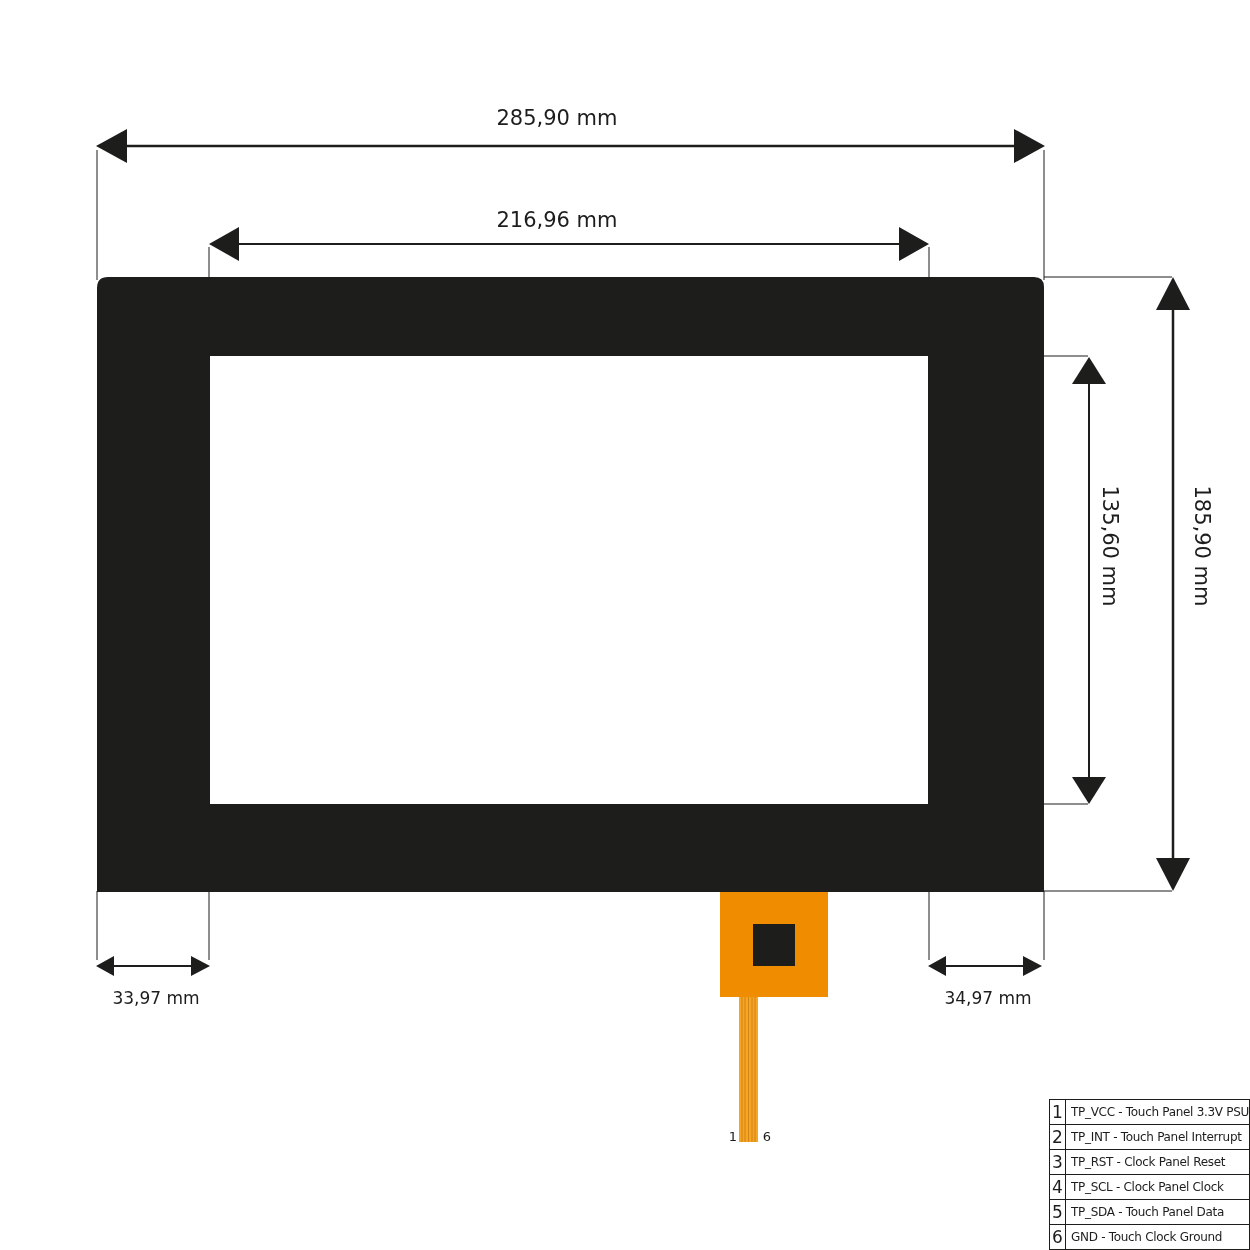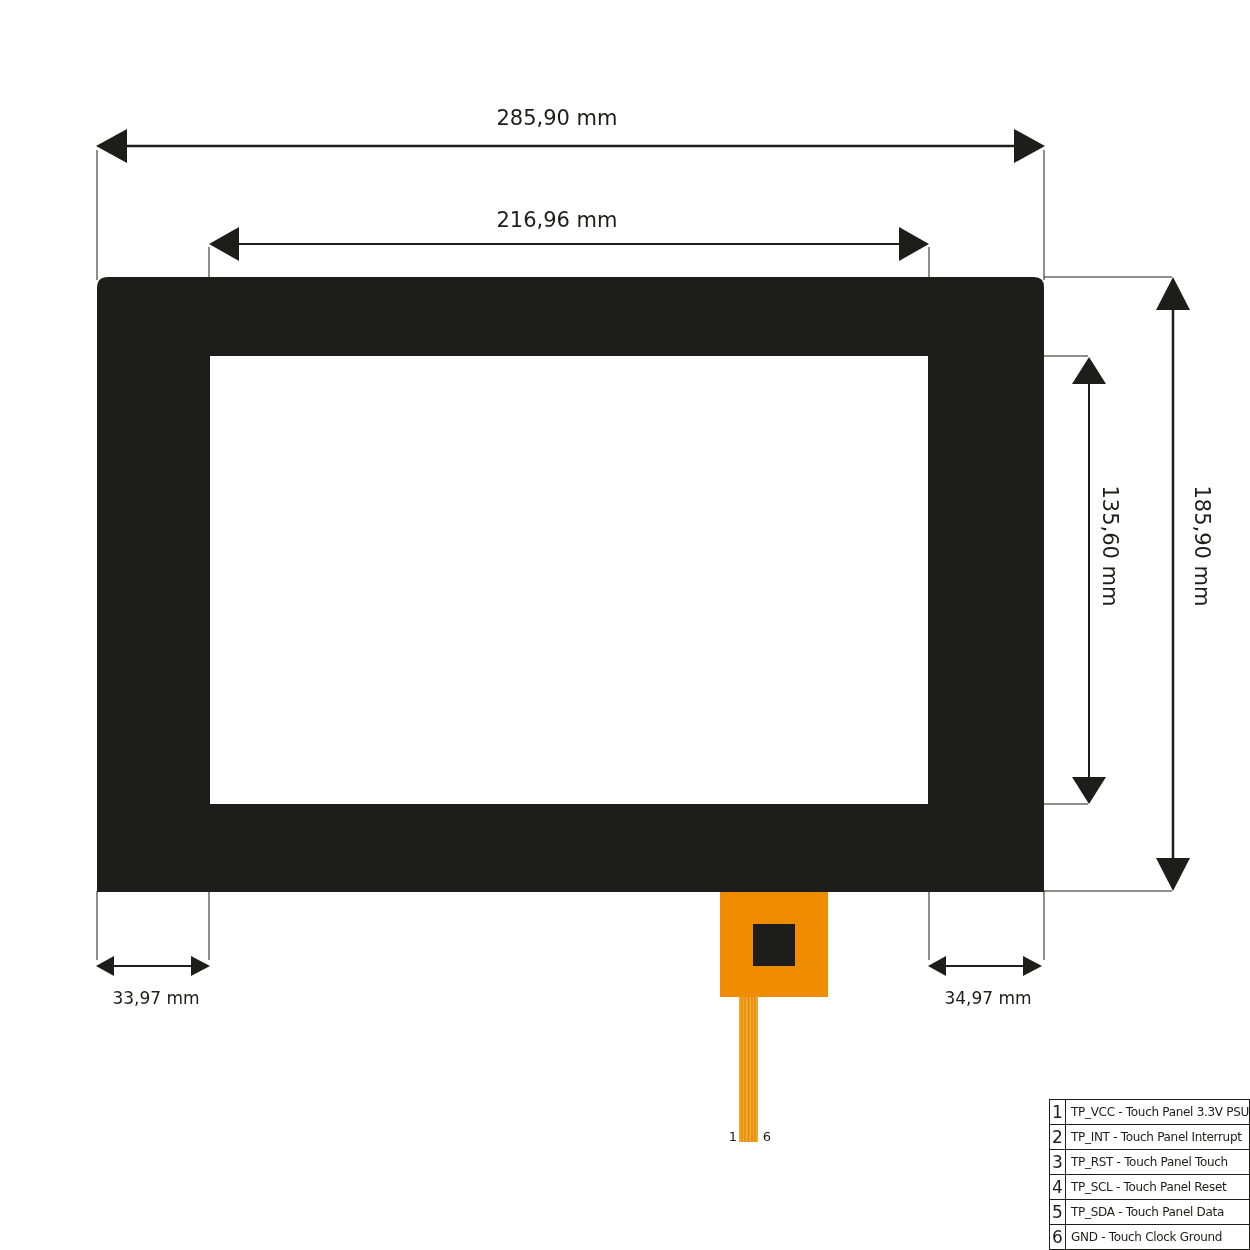--- a/index.html
+++ b/index.html
@@ -95,25 +95,25 @@
       <tr>
     <td class="pin-num">1</td>
     <td class="pin-desc">TP_VCC - Touch Panel 3.3V PSU</td>
   </tr>
   <tr>
     <td class="pin-num">2</td>
     <td class="pin-desc">TP_INT - Touch Panel Interrupt</td>
   </tr>
   <tr>
     <td class="pin-num">3</td>
-    <td class="pin-desc">TP_RST - Touch Panel Touch</td>
+    <td class="pin-desc">TP_RST - Clock Panel Reset</td>
   </tr>
   <tr>
     <td class="pin-num">4</td>
-    <td class="pin-desc">TP_SCL - Touch Panel Reset</td>
+    <td class="pin-desc">TP_SCL - Clock Panel Clock</td>
   </tr>
   <tr>
     <td class="pin-num">5</td>
     <td class="pin-desc">TP_SDA - Touch Panel Data</td>
   </tr>
   <tr>
     <td class="pin-num">6</td>
     <td class="pin-desc">GND - Touch Clock Ground</td>
   </tr>
 </tbody>

